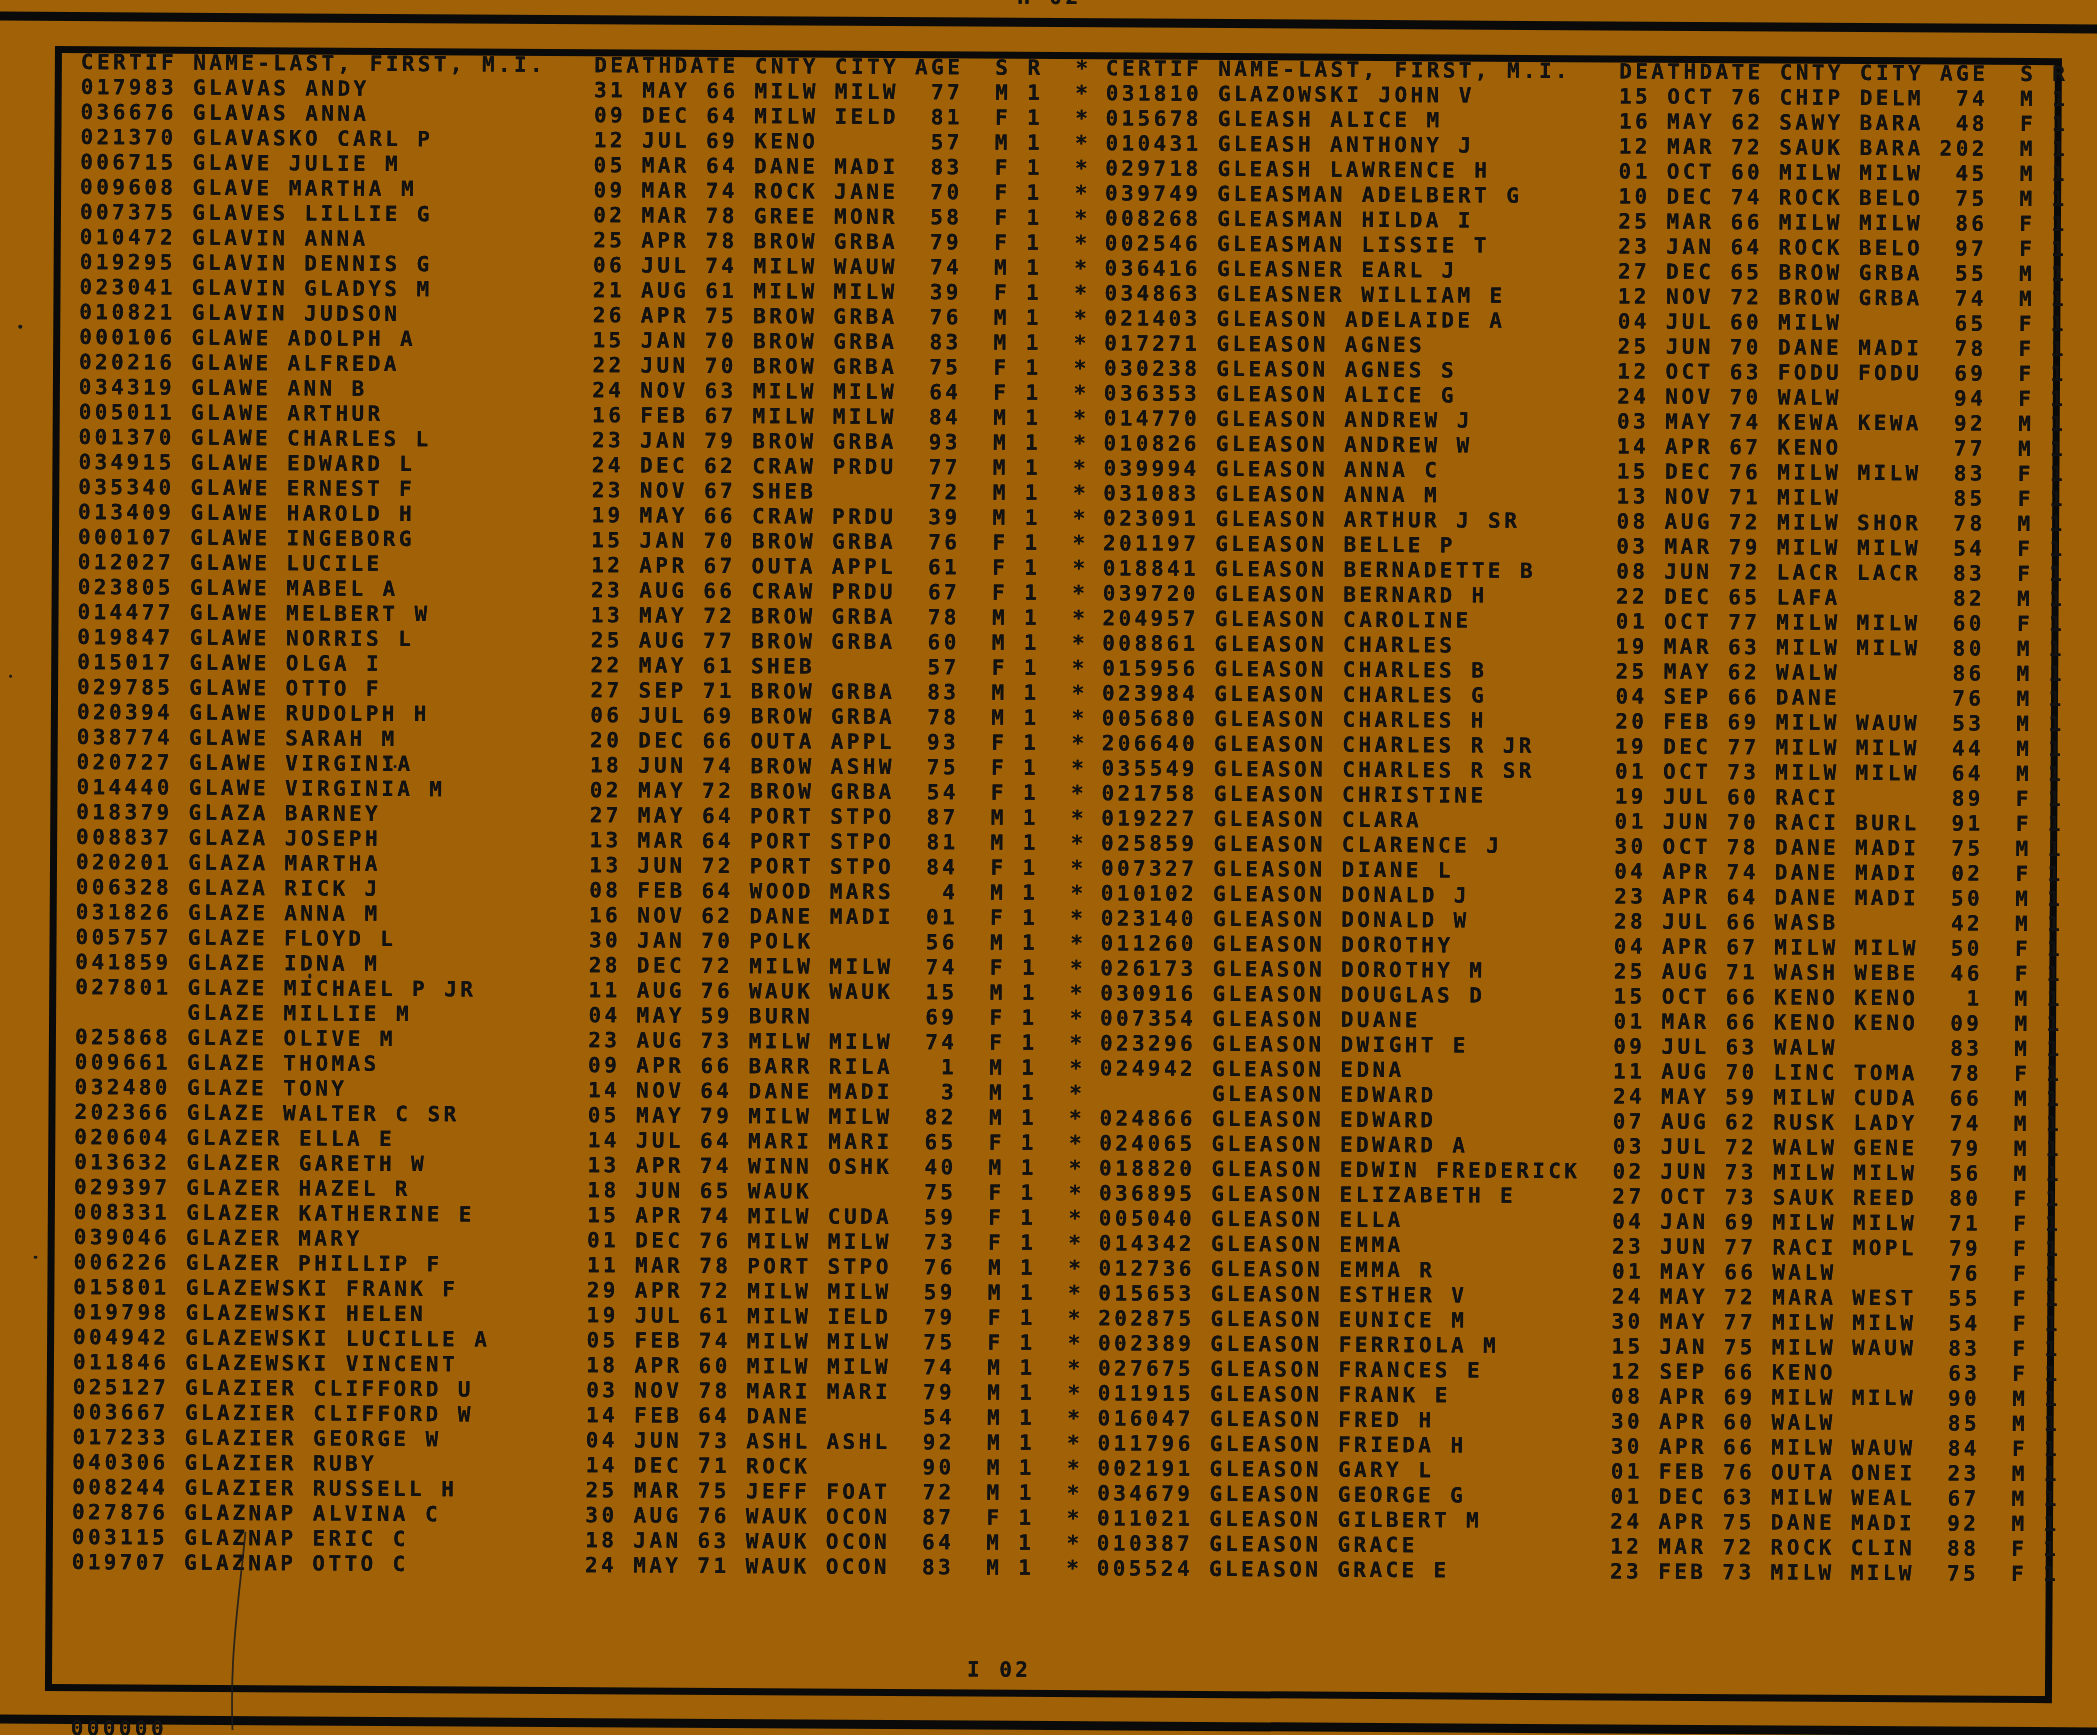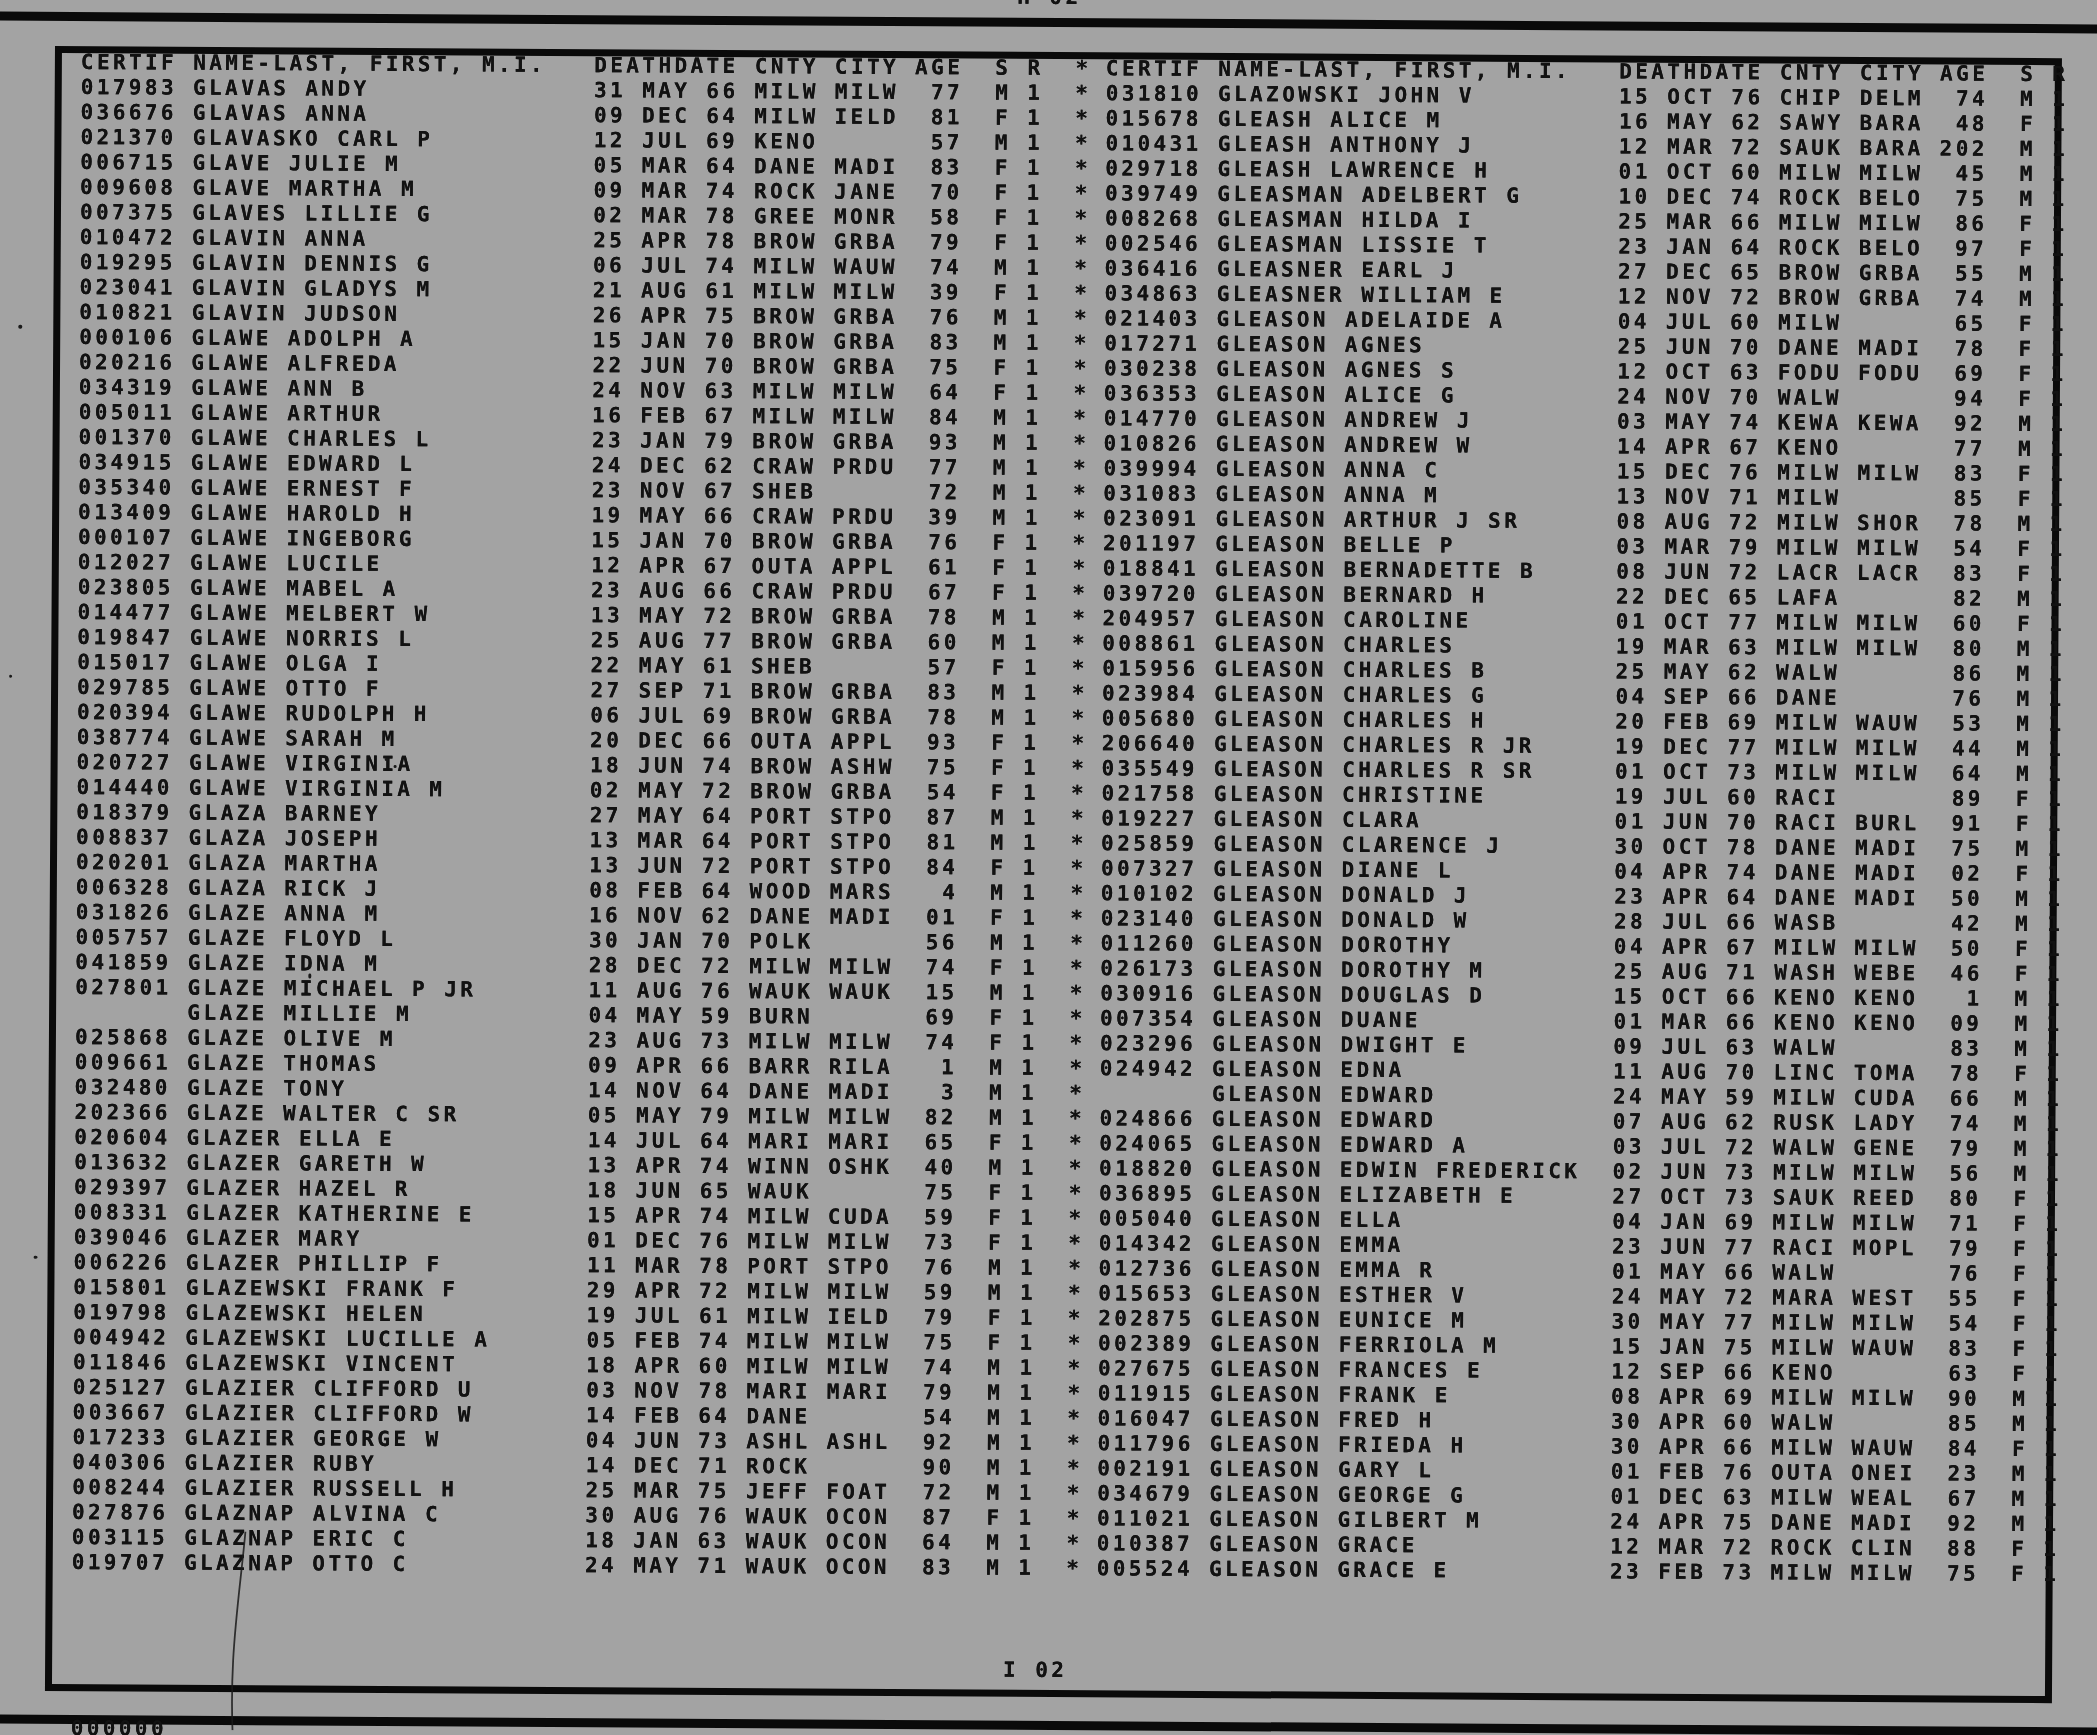--- a/index.html
+++ b/index.html
@@ -1,19 +1,19 @@
 <!DOCTYPE html>
 <html style="font-size:8px"><head>
 <meta charset="utf-8">
 <style>
   html,body{margin:0;padding:0;background:#e8e7e3;}
   .page{
     position:relative;
     width:2097px;height:1735px;
-    background:#a3a3a3;
+    background:#a16207;
     overflow:hidden;
     font-family:"DejaVu Sans Mono", monospace;
     color:#121212;
   }
   .scan{
     position:absolute;left:0;top:0;width:100%;height:100%;
     transform:rotate(0.35deg);
     transform-origin:1048px 867px;
   }
   .hline{
@@ -31,21 +31,21 @@
     letter-spacing:3.4px;
     white-space:pre;
     text-shadow:0 0 0.6px rgba(10,10,10,.9);
   }
   .tbl{position:absolute;top:56px;}
   .tbl .row{height:25px;line-height:25px;}
   .left-tbl{left:76px;}
   .right-tbl{left:1101px;}
   .pagelabel{position:absolute;line-height:21px;}
   .toplabel{left:1012px;top:-13px;}
-  .bottomlabel{left:1008px;top:1660px;}
+  .bottomlabel{left:972px;top:1660px;}
   .nextpage-frag{left:76px;top:1724px;}
   .speck{position:absolute;background:#1a1a1a;border-radius:50%;}
   .penmark{position:absolute;left:0;top:0;pointer-events:none;}
 </style>
 </head>
 <body>
 
 <div class="page">
   <div class="scan">
 

